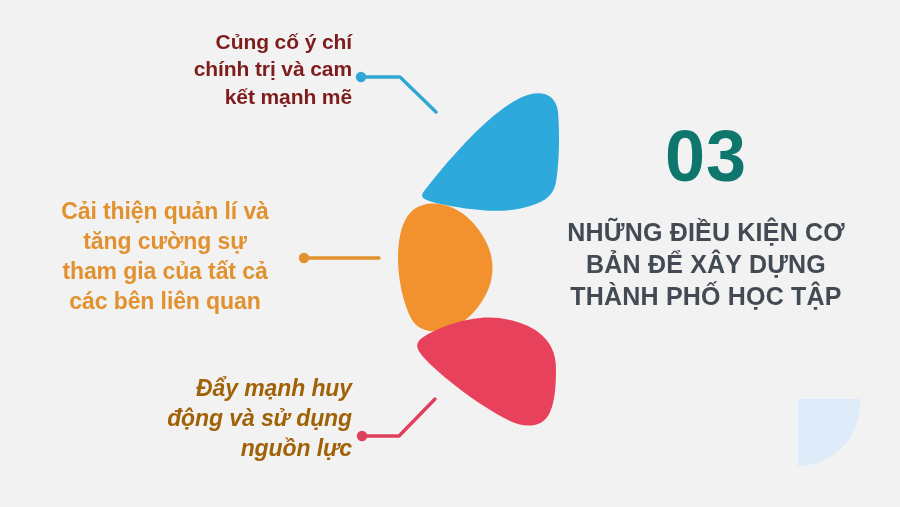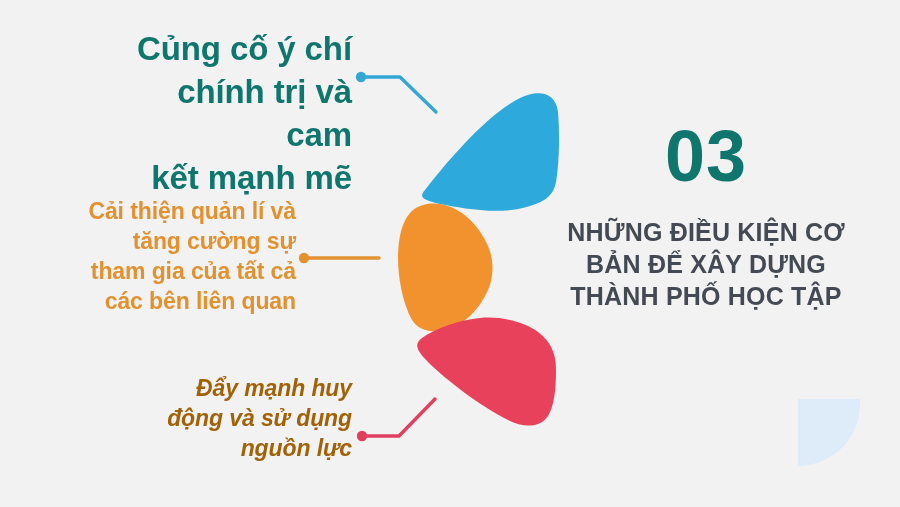--- a/index.html
+++ b/index.html
@@ -61,28 +61,28 @@
     line-height: 1.30;
     font-weight: 700;
     letter-spacing: -0.1px;
     white-space: pre-line;
   }
   .callout-blue {
     left: 120px;
     top: 28px;
     width: 232px;
     text-align: right;
-    font-size: 33px;
-    color: #0f766e;
+    font-size: 21px;
+    color: #7f1d1d;
   }
   .callout-orange {
     left: 34px;
     top: 197px;
     width: 262px;
-    text-align: right;
+    text-align: center;
     font-size: 23px;
     color: #e2912f;
   }
   .callout-pink {
     left: 100px;
     top: 374px;
     width: 252px;
     text-align: right;
     font-size: 23px;
     color: #a16207;

